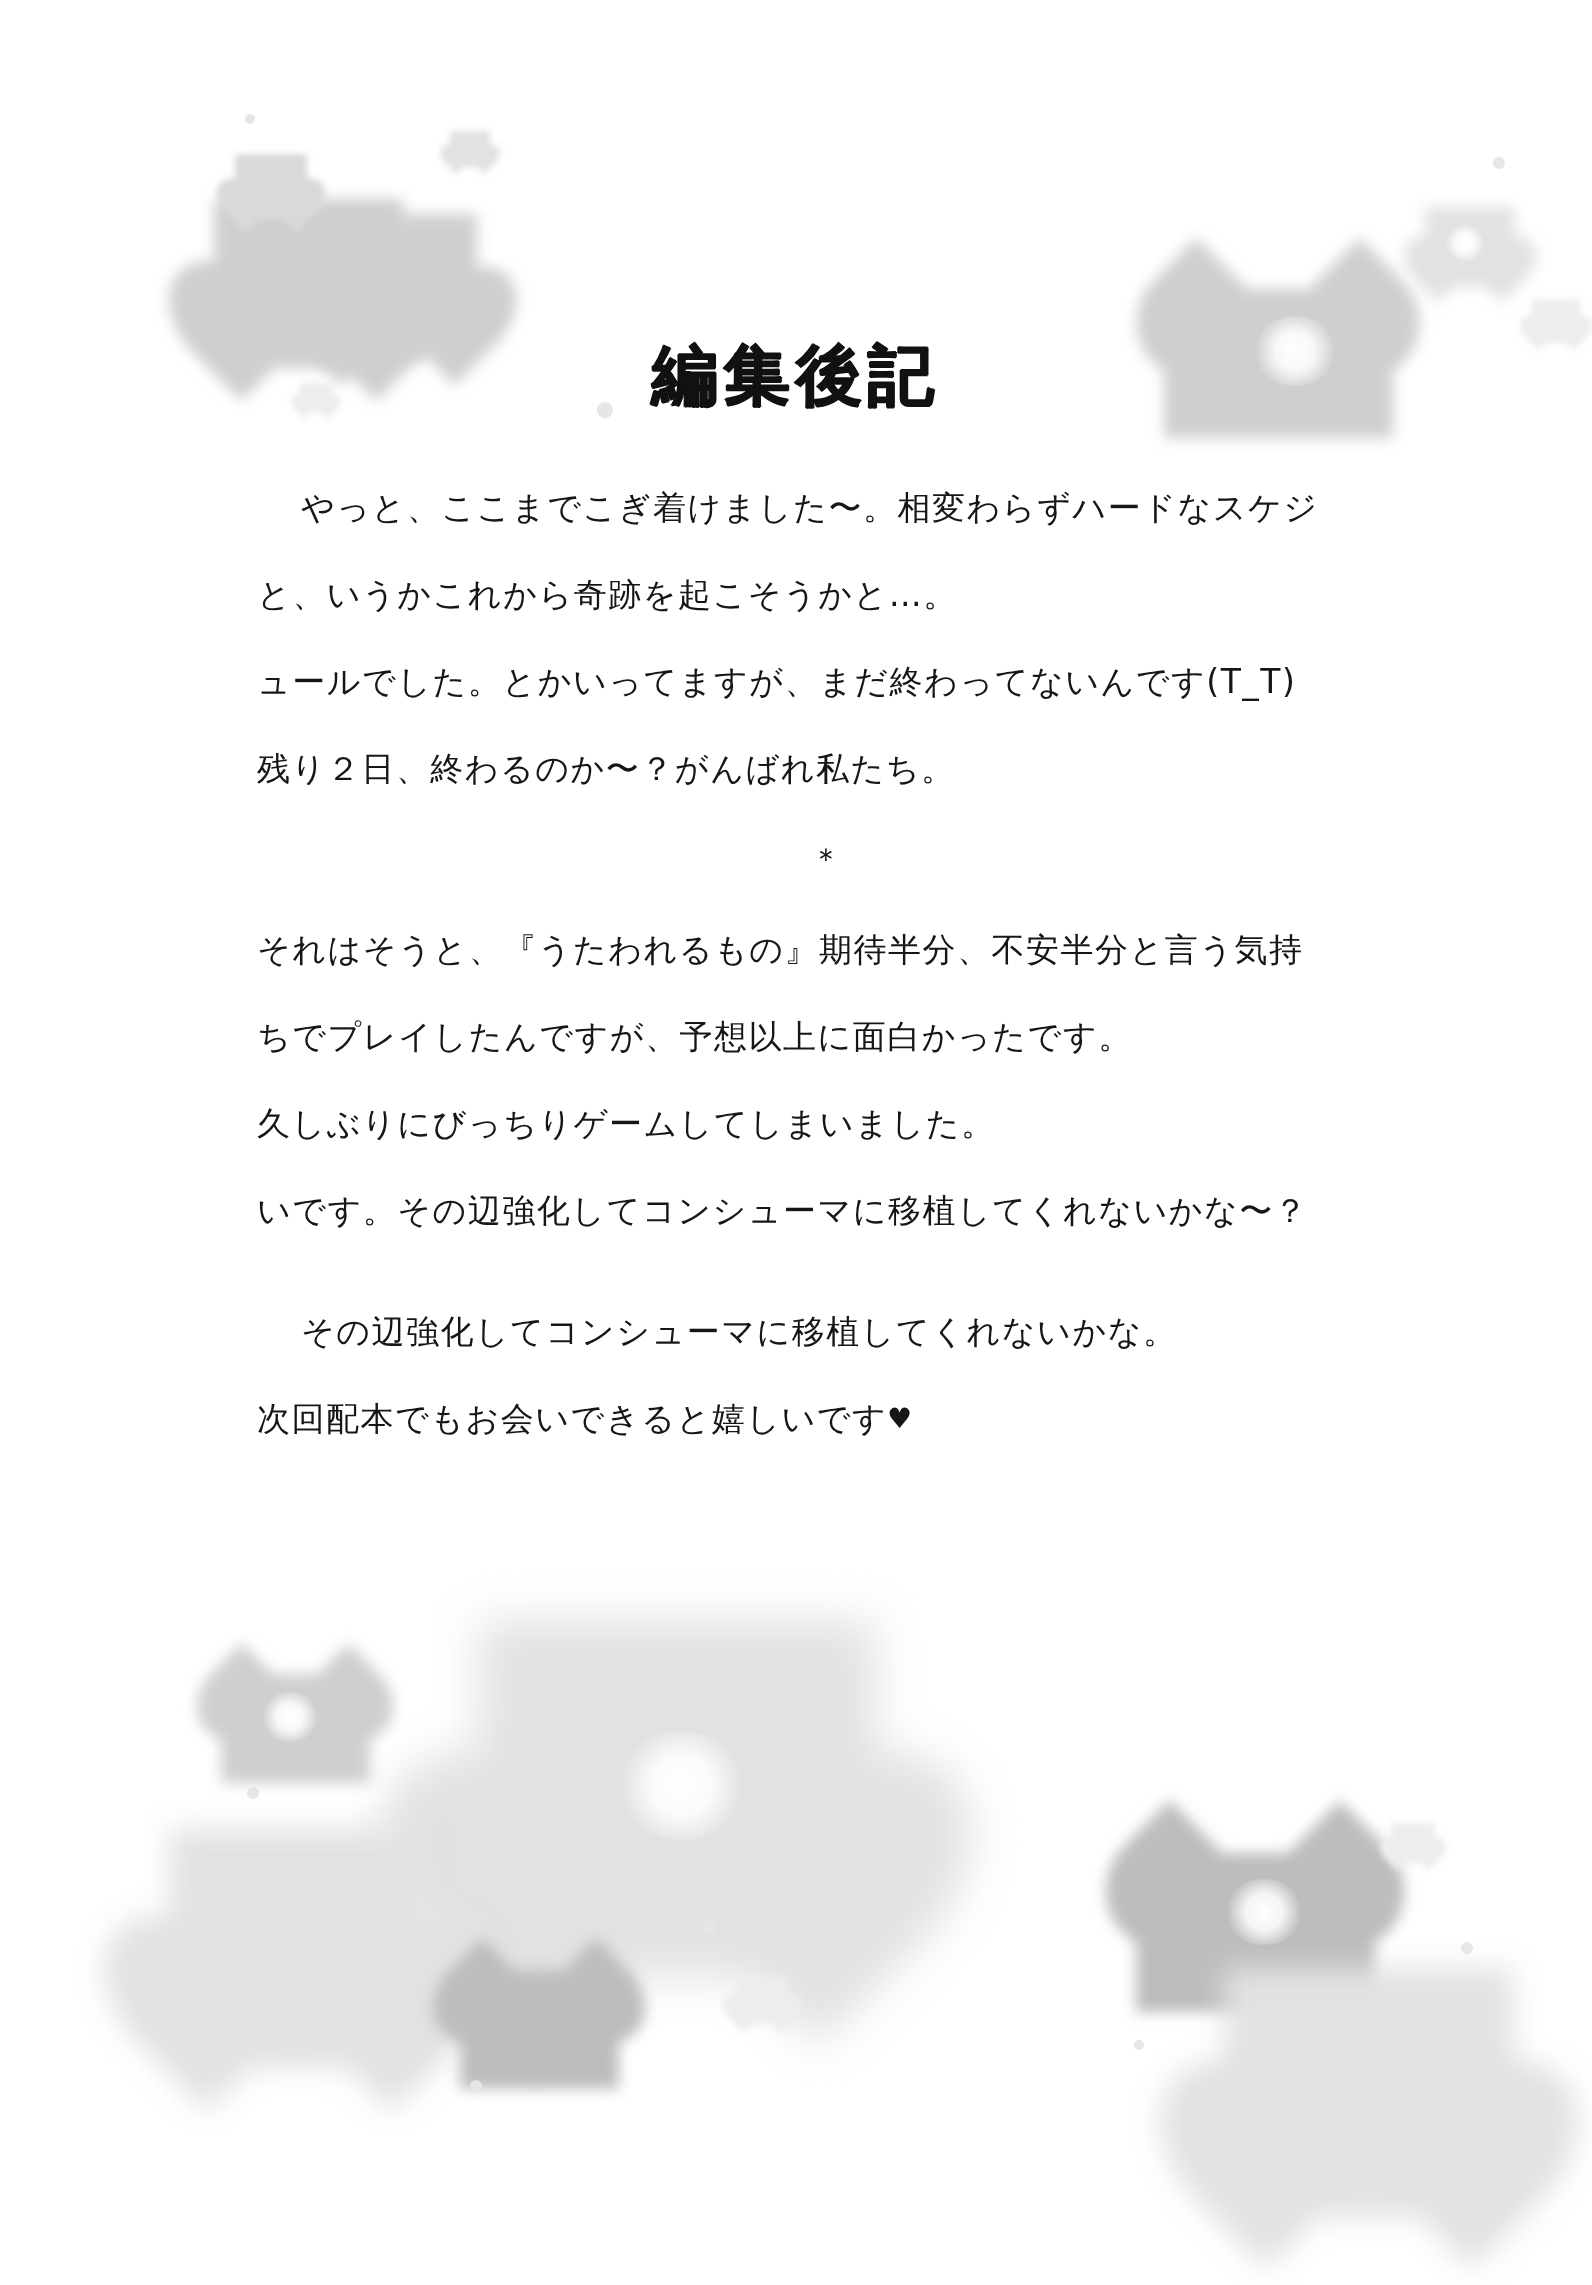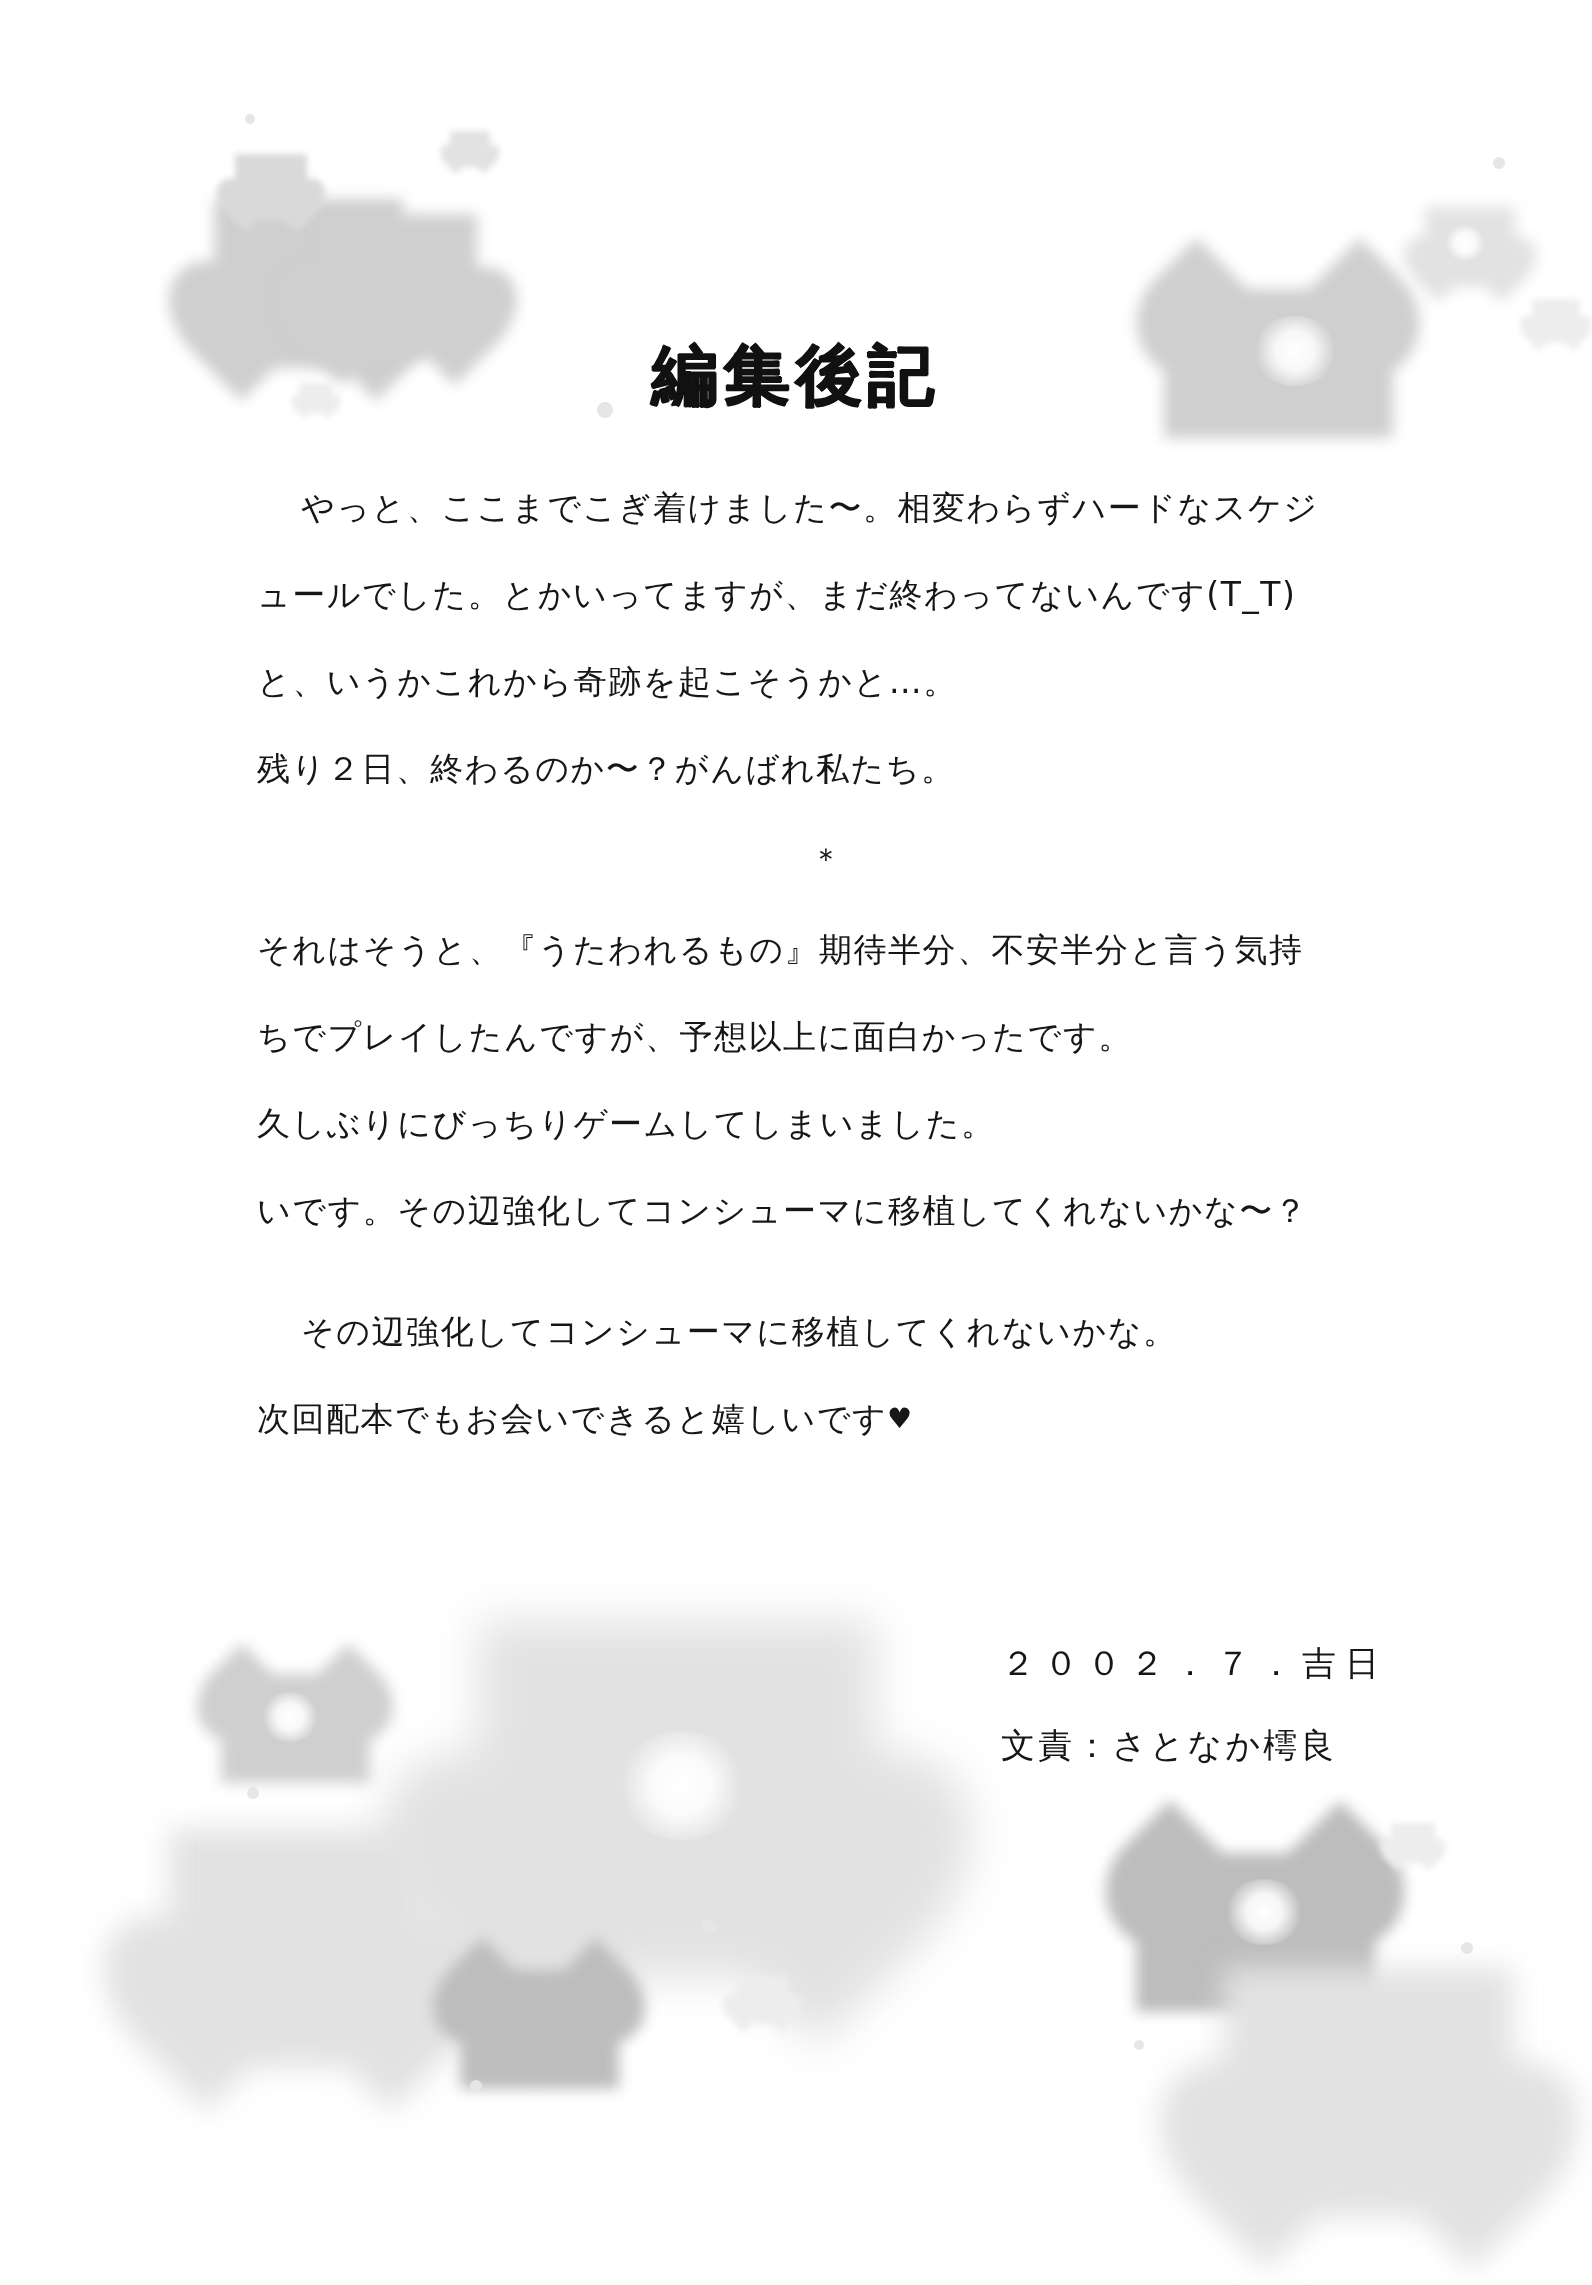--- a/index.html
+++ b/index.html
@@ -206,37 +206,33 @@
 
 </div>
 
 <div class="page">
 
   <h1 class="title">編集後記</h1>
 
   <div class="body-text">
 
     <p class="indent">やっと、ここまでこぎ着けました〜。相変わらずハードなスケジ</p>
+    <p>と、いうかこれから奇跡を起こそうかと…。</p>
     <p>ュールでした。とかいってますが、まだ終わってないんです(T_T)</p>
-    <p>と、いうかこれから奇跡を起こそうかと…。</p>
     <p>残り２日、終わるのか〜？がんばれ私たち。</p>
 
     <p class="star-sep">＊</p>
 
     <p>それはそうと、『うたわれるもの』期待半分、不安半分と言う気持</p>
     <p>ちでプレイしたんですが、予想以上に面白かったです。</p>
     <p>久しぶりにびっちりゲームしてしまいました。</p>
     <p>いです。その辺強化してコンシューマに移植してくれないかな〜？</p>
 
     <div class="gap-block"></div>
 
     <p class="indent">その辺強化してコンシューマに移植してくれないかな。</p>
     <p><span>次回配本でもお会いできると嬉しいです</span><span class="heart-char">♥</span></p>
 
   </div>
 
-  <div class="signature">
-    <div class="sig-date">２００２．７．吉日</div>
-    <div class="sig-credit">文責：さとなか樗良</div>
-  </div>
 
 </div>
 
 
 </body></html>

